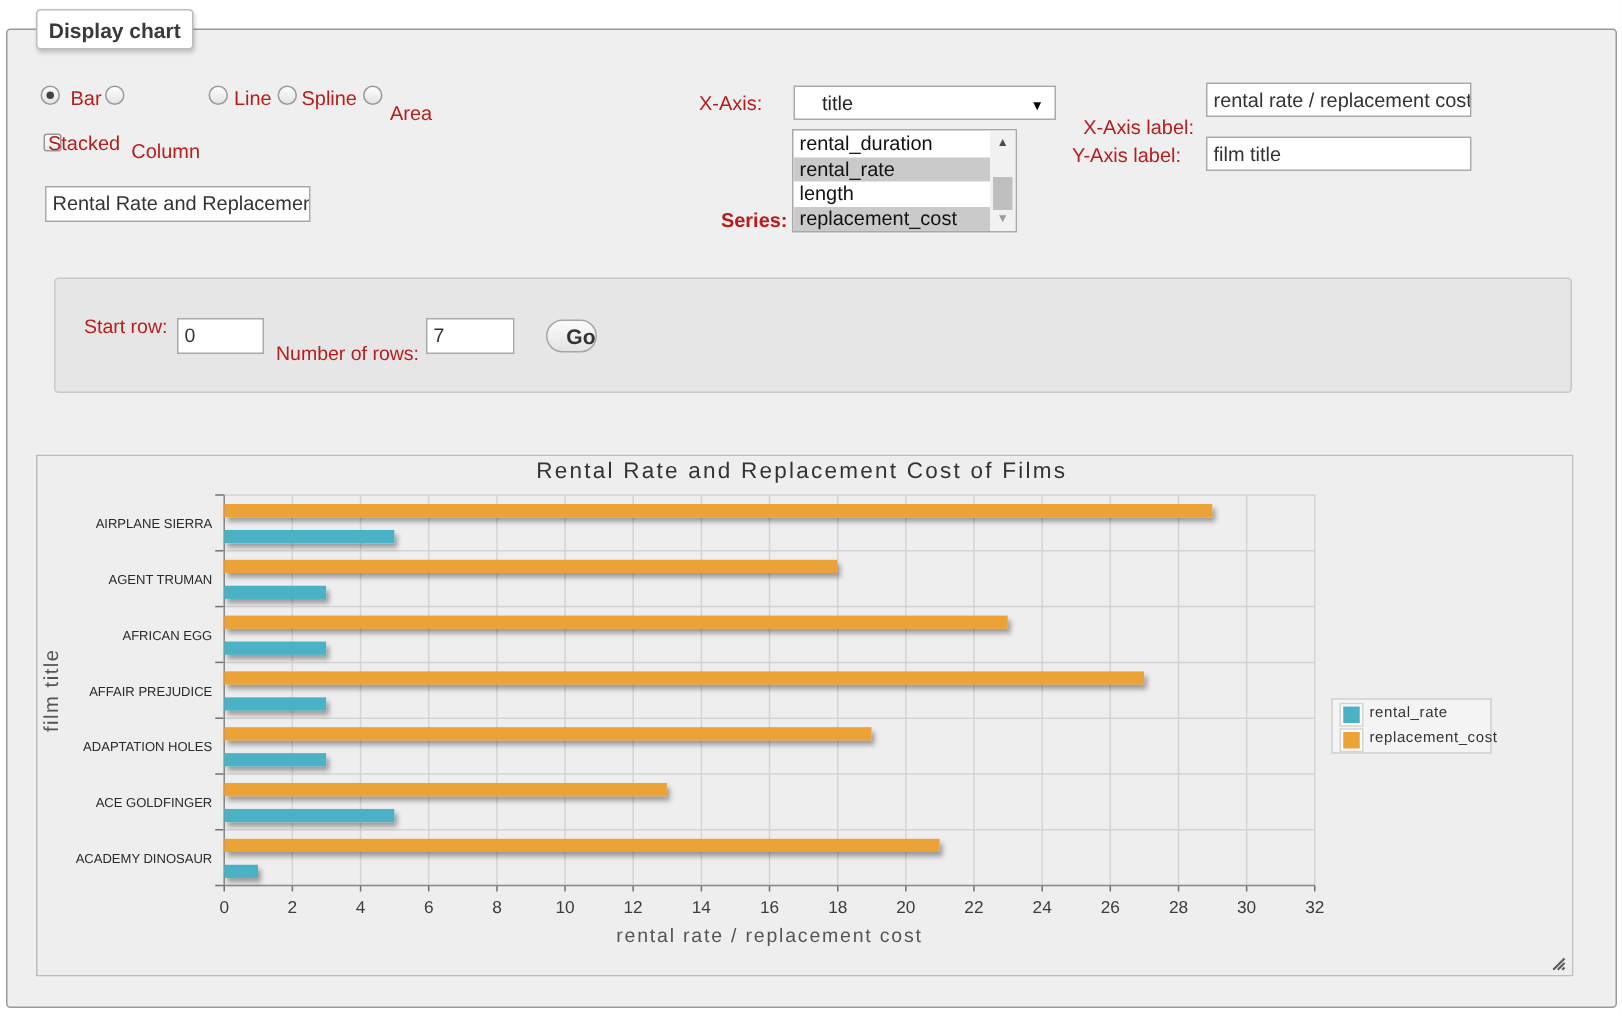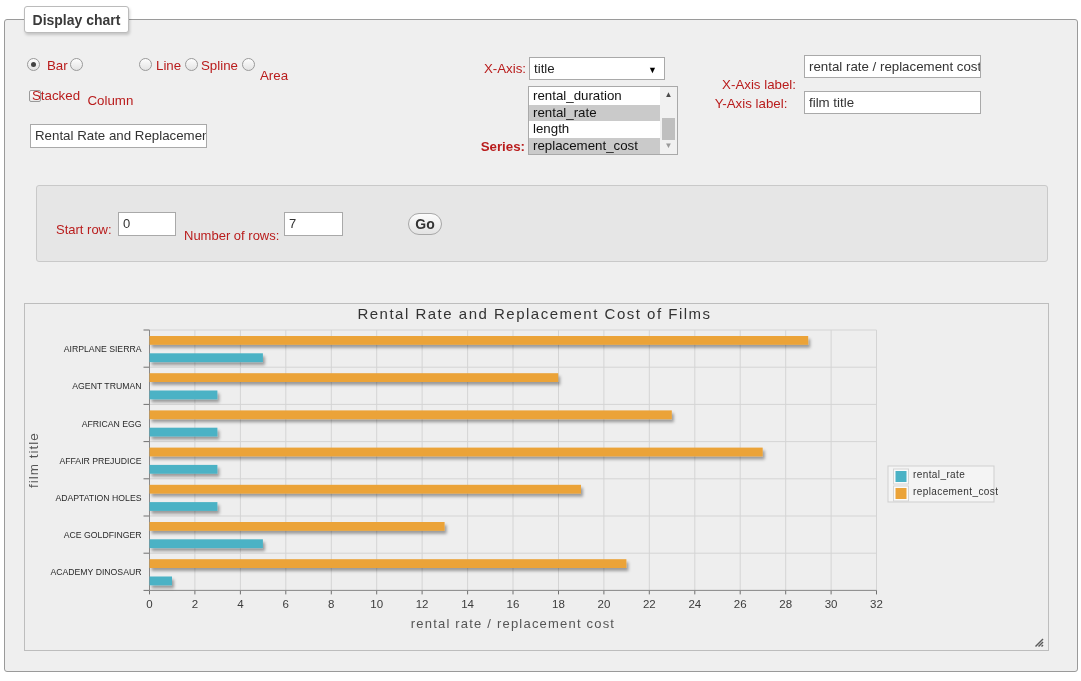--- a/index.html
+++ b/index.html
@@ -17,21 +17,21 @@
   background:linear-gradient(#fbfbfb,#eaeaea); display:inline-block; }
 .inp { background:#fff; border:1px solid #a9a9a9; font-size:13.3px; color:#333; line-height:22px;
   padding-left:4px; white-space:nowrap; overflow:hidden; }
 .lbl { font-size:13.3px; color:#b91c1c; line-height:15px; }
 .sel { background:#fff; border:1px solid #a9a9a9; font-size:13.3px; color:#222; }
 .opt { height:16.5px; line-height:16.5px; padding-left:4px; font-size:13.3px; color:#111; }
 .opt.on { background:#cacaca; }
 .panel { left:36px; top:185px; width:1012px; height:77px; background:#e6e6e6; border:1px solid #c9c9c9; border-radius:3px; }
 .gobtn { left:364px; top:213px; width:34px; height:22px; border:1px solid #a8a8a8; border-radius:11px;
   background:linear-gradient(#fcfcfc,#e3e3e3); font-size:14px; font-weight:bold; color:#333;
-  text-align:center; line-height:20px;margin-left:44px; }
+  text-align:right; line-height:20px; }
 </style></head>
 <body>
 <div class="abs fieldset"></div>
 <div class="abs legendbox">Display chart</div>
 
 <div class="abs" style="left:27px;top:57px;"><span class="radio on"></span></div>
 <div class="abs lbl" style="left:47px;top:58px;">Bar</div>
 <div class="abs" style="left:70px;top:57px;"><span class="radio"></span></div>
 <div class="abs lbl" style="left:87.5px;top:58px;margin-top:35px;">Column</div>
 <div class="abs" style="left:138.5px;top:57px;"><span class="radio"></span></div>
@@ -39,22 +39,22 @@
 <div class="abs" style="left:185px;top:57px;"><span class="radio"></span></div>
 <div class="abs lbl" style="left:201px;top:58px;">Spline</div>
 <div class="abs" style="left:242px;top:57px;"><span class="radio"></span></div>
 <div class="abs lbl" style="left:260px;top:68px;">Area</div>
 
 <div class="abs" style="left:29px;top:88px;"><span class="cb"></span></div>
 <div class="abs lbl" style="left:32px;top:87.5px;">Stacked</div>
 
 <div class="abs inp" style="left:30px;top:124px;width:177px;height:24px;line-height:22px;">Rental Rate and Replacement Cost of Films</div>
 
-<div class="abs lbl" style="left:466px;top:60.5px;width:60px;text-align:right;">X-Axis:</div>
-<div class="abs sel" style="left:529px;top:57px;width:136px;height:23px;line-height:21px;padding-left:4px;">title
+<div class="abs lbl" style="left:466px;top:60.5px;width:60px;">X-Axis:</div>
+<div class="abs sel" style="left:529px;top:57px;width:175px;height:23px;line-height:21px;padding-left:18px;">title
   <span style="position:absolute;right:7px;top:1.5px;font-size:9px;color:#000;">▼</span></div>
 
 <div class="abs lbl" style="left:465px;top:139px;width:60px;text-align:right;font-weight:bold;">Series:</div>
 <div class="abs sel" style="left:528px;top:86px;width:150px;height:69px;overflow:hidden;">
   <div style="padding-top:1px;">
   <div class="opt">rental_duration</div>
   <div class="opt on">rental_rate</div>
   <div class="opt">length</div>
   <div class="opt on">replacement_cost</div>
   </div>
@@ -64,21 +64,21 @@
     <div style="position:absolute;bottom:0;width:17px;height:16px;text-align:center;font-size:8px;line-height:16px;color:#9a9a9a;">▼</div>
   </div>
 </div>
 
 <div class="abs lbl" style="left:706px;top:60.5px;width:90px;text-align:right;margin-top:16px;">X-Axis label:</div>
 <div class="abs inp" style="left:804px;top:55px;width:177px;height:23px;">rental rate / replacement cost</div>
 <div class="abs lbl" style="left:706px;top:96px;width:90px;text-align:center;">Y-Axis label:</div>
 <div class="abs inp" style="left:804px;top:91px;width:177px;height:23px;">film title</div>
 
 <div class="abs panel"></div>
-<div class="abs lbl" style="left:56px;top:222px;font-size:13px;">Start row:</div>
+<div class="abs lbl" style="left:56px;top:210px;font-size:13px;">Start row:</div>
 <div class="abs inp" style="left:118px;top:212px;width:58px;height:24px;font-size:13px;line-height:22px;">0</div>
 <div class="abs lbl" style="left:184px;top:228px;font-size:13px;">Number of rows:</div>
 <div class="abs inp" style="left:284px;top:212px;width:59px;height:24px;font-size:13px;line-height:22px;">7</div>
 <div class="abs gobtn">Go</div>
 
 <svg width="1025" height="348" style="position:absolute;left:24px;top:303px">
 <defs>
       <filter id="sh" x="-30%" y="-60%" width="160%" height="260%">
         <feDropShadow dx="2" dy="3" stdDeviation="1.8" flood-color="#000" flood-opacity="0.35"></feDropShadow>
       </filter>

